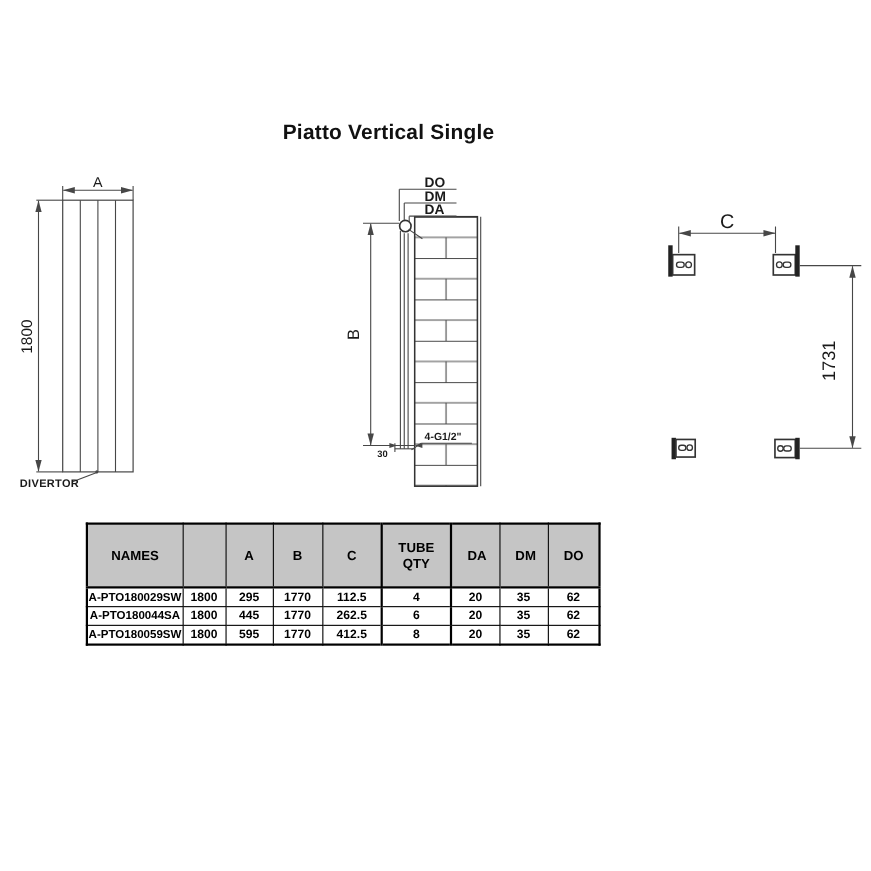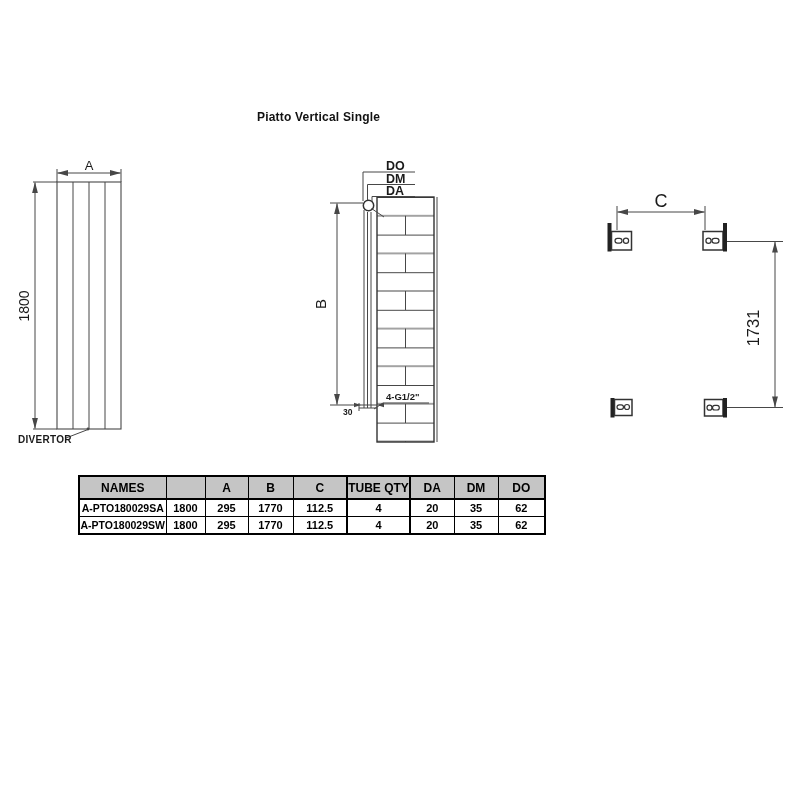--- a/index.html
+++ b/index.html
@@ -1,21 +1,21 @@
 <!DOCTYPE html>
 <html><head>
 <meta charset="utf-8">
 <style>
   html,body { margin:0; padding:0; background:#fff; }
   .canvas {
     position:relative; width:792px; height:792px; background:#ffffff;
     font-family:"Liberation Sans", sans-serif; overflow:hidden;
   }
   .title {
-    position:absolute; left:257px; top:110px; font-size:12px; font-weight:bold;
+    position:absolute; left:257px; top:110px; font-size:19px; font-weight:bold;
     letter-spacing:.2px; color:#111; white-space:nowrap;text-align:right;
   }
   svg.drawings { position:absolute; left:0; top:0; }
   svg line, svg polyline { stroke:#474747; stroke-width:1; fill:none; }
   .shape  { fill:#ffffff; stroke:#474747; stroke-width:1.1; }
   .shape2 { fill:#ffffff; stroke:#333333; stroke-width:1.5; }
   .hole   { fill:#ffffff; stroke:#333333; stroke-width:1.2; }
   .bar    { fill:#222222; stroke:none; }
   .arrfill{ fill:#474747; stroke:none; }
   svg text { fill:#1a1a1a; }
@@ -27,21 +27,21 @@
   .t9b { font-size:9.5px; font-weight:bold; }
   .t8b { font-size:8.5px; font-weight:bold; }
 
   table.spec-table {
     position:absolute; left:78px; top:475px; width:466px;
     border-collapse:collapse; table-layout:fixed;
     border:2.5px solid #000; background:#fff;
   }
   .spec-table th {
     background:#c5c5c5; border:1px solid #000; border-bottom:2px solid #000;
-    font-size:12px; font-weight:bold; height:21px; padding:0; text-align:center;
+    font-size:12px; font-weight:bold; height:21px; padding:14px; text-align:center;
   }
   .spec-table td {
     border:1px solid #000; font-size:11px; font-weight:bold;
     text-align:center; height:16px; padding:0; color:#000;
   }
   .spec-table td:first-child { font-size:10.5px; }
   .spec-table th:nth-child(5), .spec-table td:nth-child(5),
   .spec-table th:nth-child(6), .spec-table td:nth-child(6) { border-right-width:2.5px; }
 </style>
 </head>
@@ -182,37 +182,48 @@
         <th>B</th>
         <th>C</th>
         <th>TUBE QTY</th>
         <th>DA</th>
         <th>DM</th>
         <th>DO</th>
       </tr>
     </thead>
     <tbody>
         <tr>
-          <td>A-PTO180029SA</td>
+          <td>A-PTO180029SW</td>
           <td>1800</td>
           <td>295</td>
           <td>1770</td>
           <td>112.5</td>
           <td>4</td>
           <td>20</td>
           <td>35</td>
           <td>62</td>
         </tr>
         <tr>
-          <td>A-PTO180029SW</td>
+          <td>A-PTO180044SA</td>
           <td>1800</td>
-          <td>295</td>
+          <td>445</td>
           <td>1770</td>
-          <td>112.5</td>
-          <td>4</td>
+          <td>262.5</td>
+          <td>6</td>
+          <td>20</td>
+          <td>35</td>
+          <td>62</td>
+        </tr>
+        <tr>
+          <td>A-PTO180059SW</td>
+          <td>1800</td>
+          <td>595</td>
+          <td>1770</td>
+          <td>412.5</td>
+          <td>8</td>
           <td>20</td>
           <td>35</td>
           <td>62</td>
         </tr>
       </tbody>
   </table>
 
 </div>
 
 </body></html>

